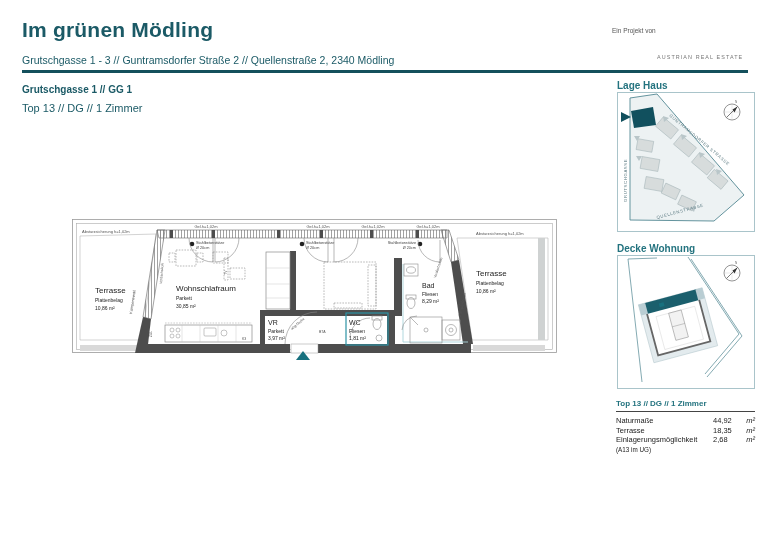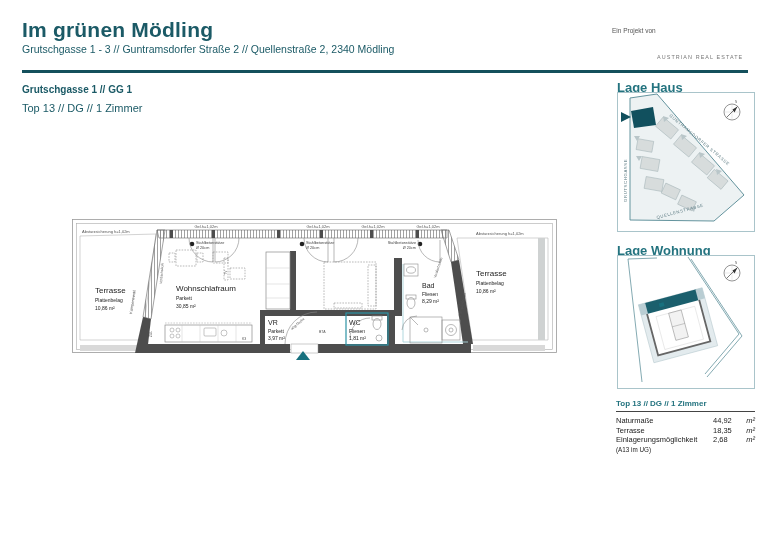--- a/index.html
+++ b/index.html
@@ -1,27 +1,27 @@
 <!DOCTYPE html>
 <html><head>
 <meta charset="utf-8">
 <style>
   html,body{margin:0;padding:0;background:#fff;}
   #page{position:relative;width:770px;height:458px;background:#fff;overflow:hidden;
         font-family:"Liberation Sans","DejaVu Sans",sans-serif;color:#222;}
   .abs{position:absolute;}
   .teal{color:#1b5a66;}
   #title{left:22px;top:18px;font-size:21px;font-weight:bold;letter-spacing:.2px;}
-  #address{left:22px;top:43px;font-size:10.5px;}
+  #address{left:22px;top:54px;font-size:10.5px;}
   #hdr-rule{left:22px;top:70px;width:726px;height:2.5px;background:#14505c;}
   #building{left:22px;top:84px;font-size:10px;font-weight:bold;}
   #unit{left:22px;top:102px;font-size:11px;}
   #project-note{left:612px;top:27px;font-size:6.5px;color:#555;}
   #are-caption{left:657px;top:54px;width:92px;font-size:5.4px;letter-spacing:1.1px;color:#777;white-space:nowrap;}
-  .side-label{font-size:13px;font-weight:bold;color:#23737f;}
+  .side-label{font-size:10px;font-weight:bold;color:#23737f;}
   .mapbox{background:#fff;}
   #info{left:616px;top:399px;width:139px;}
   #info-head{font-size:8px;font-weight:bold;color:#23737f;padding-bottom:3px;border-bottom:1.2px solid #444;}
   .irow{display:flex;font-size:7.5px;color:#222;line-height:9.6px;}
   .irow .lbl{flex:1;}
   .irow .val{width:26px;}
   .irow .unit{width:16px;text-align:right;font-style:italic;}
   #info-note{font-size:6.3px;color:#222;margin-top:1px;}
   #info-bottom{border-bottom:1.2px solid #444;height:6px;}
   .leg-label{font-size:6.5px;color:#333;top:479px;white-space:nowrap;}
@@ -248,21 +248,21 @@
         <path d="M-5.5,5.5 L5.5,-5.5" stroke="#444" stroke-width="0.7"></path>
         <polygon points="5.5,-5.5 0.5,-2.5 2.5,0.5" fill="#333"></polygon>
         <text y="-9.5" x="4" font-size="3" fill="#666" text-anchor="middle">N</text>
       </g>
       <text transform="translate(52,24) rotate(40)" font-size="4.3" letter-spacing="0.6" fill="#5f7d85">GUNTRAMSDORFER STRASSE</text>
       <text transform="translate(10,110) rotate(-90)" font-size="4.3" letter-spacing="0.6" fill="#5f7d85">GRUTSCHGASSE</text>
       <text transform="translate(40,127) rotate(-15)" font-size="4.3" letter-spacing="0.6" fill="#5f7d85">QUELLENSTRASSE</text>
     </svg>
   </div>
 
-  <div class="abs side-label" style="left:617px;top:243px;">Lage Wohnung</div>
+  <div class="abs side-label" style="left:617px;top:243px;">Decke Wohnung</div>
   <div class="abs mapbox" style="left:617px;top:255px;">
     <svg width="138" height="134" viewBox="0 0 138 134">
       <rect x="0.5" y="0.5" width="137" height="133" fill="#fff" stroke="#a9c4ca"></rect>
       <g stroke="#64949e" stroke-width="0.8" fill="none">
         <path d="M11,4 L25,127"></path>
           <path d="M11,4 L40,3"></path>
         <path d="M71,2 L122,79 L88,119"></path>
           <path d="M74,4 L125,81 L90,122"></path>
       </g>
       <g transform="translate(62,70) rotate(-15)">

